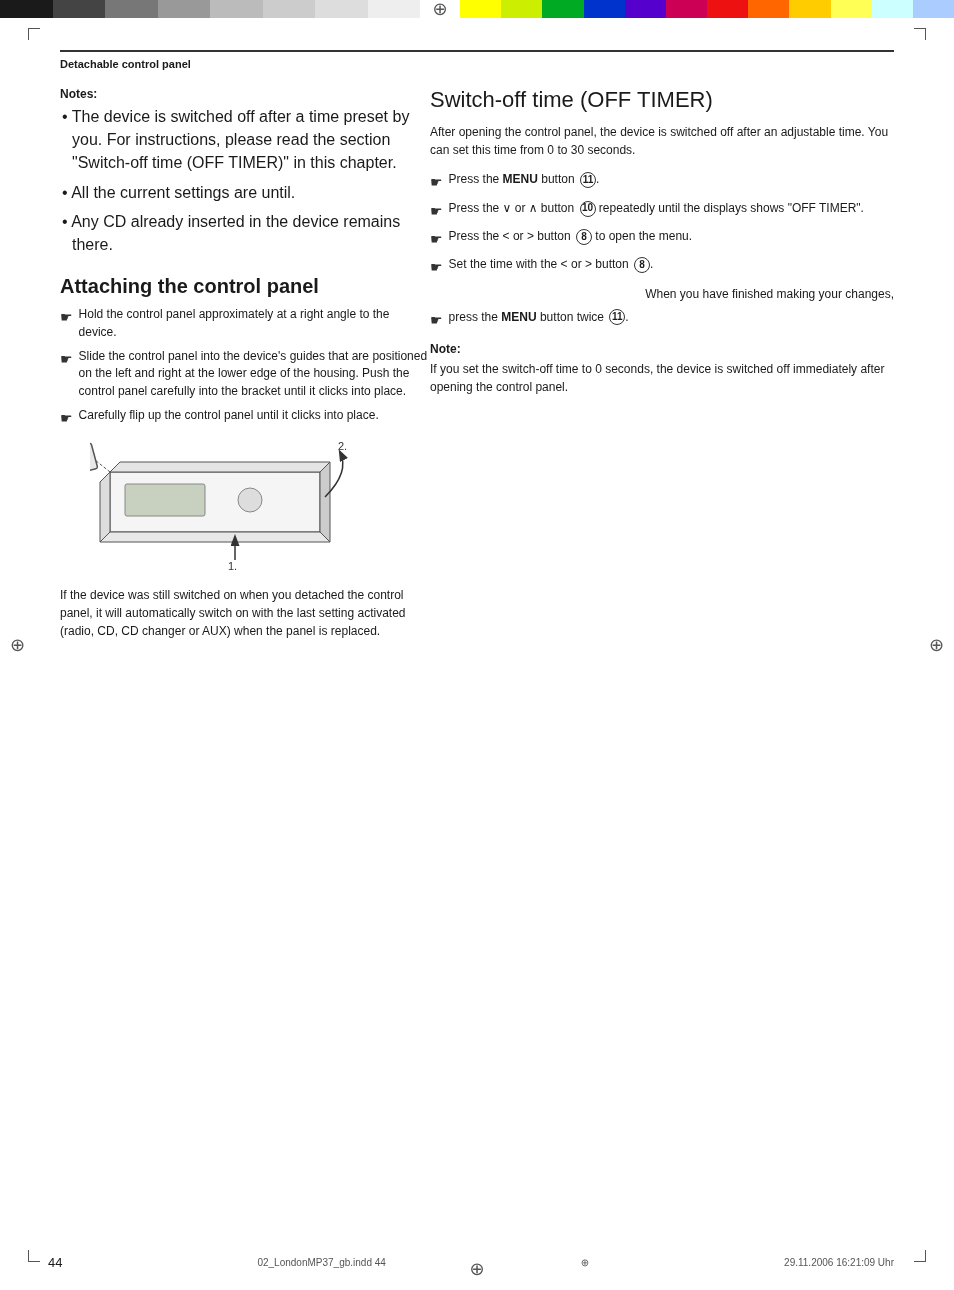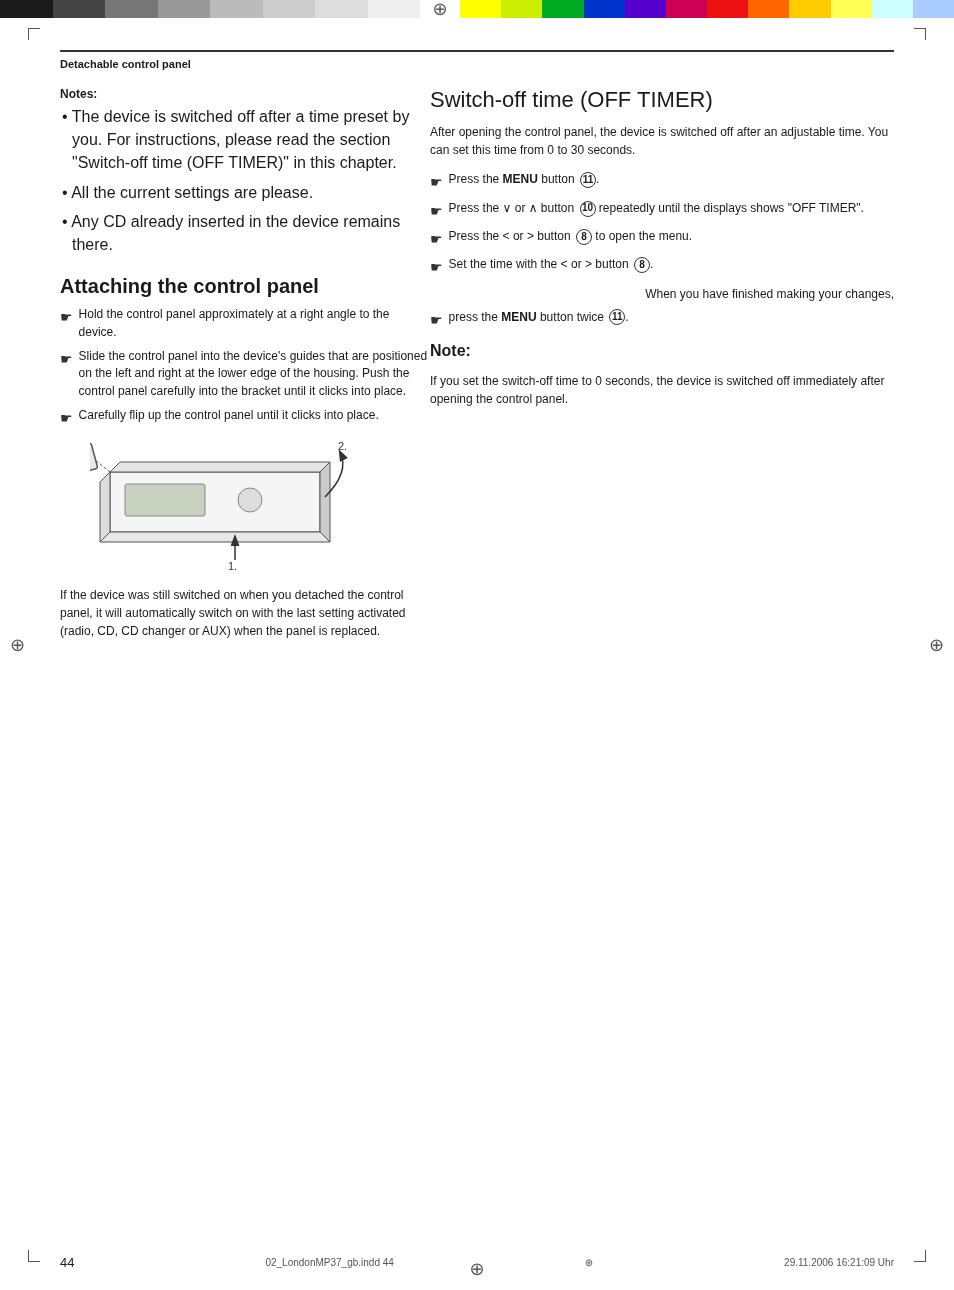--- a/index.html
+++ b/index.html
@@ -204,34 +204,34 @@
       vertical-align: middle;
       margin-left: 2px;
     }
 
     .note-box {
       margin-top: 12px;
     }
 
     .note-label {
       font-weight: bold;
-      font-size: 16px;
-      margin-bottom: 12px;
+      font-size: 12px;
+      margin-bottom: 4px;
     }
 
     .note-text {
       font-size: 12px;
       line-height: 1.5;
     }
 
     
     .page-footer {
       position: absolute;
       bottom: 20px;
-      left: 60px;
+      left: 48px;
       right: 60px;
       display: flex;
       justify-content: space-between;
       align-items: center;
       font-size: 10px;
       color: #555;
     }
 
     .page-number {
       font-size: 13px;
@@ -291,21 +291,21 @@
   </div>
 
   <div class="two-col">
 
     <div class="col-left">
 
       <div>
         <div class="notes-label">Notes:</div>
         <ul class="notes-list">
           <li>The device is switched off after a time preset by you. For instructions, please read the section "Switch-off time (OFF TIMER)" in this chapter.</li>
-          <li>All the current settings are please.</li>
+          <li>All the current settings are until.</li>
           <li>Any CD already inserted in the device remains there.</li>
         </ul>
       </div>
 
       <div class="section-heading">Attaching the control panel</div>
 
       <div class="arrow-item">
         <span class="arrow-icon">☛</span>
         <span class="arrow-text">Hold the control panel approximately at a right angle to the device.</span>
       </div>

